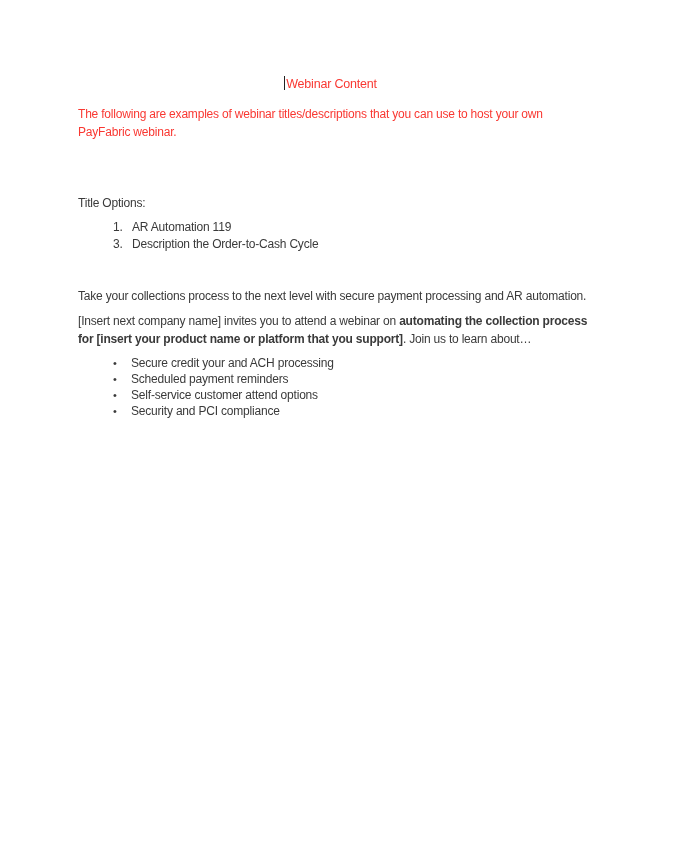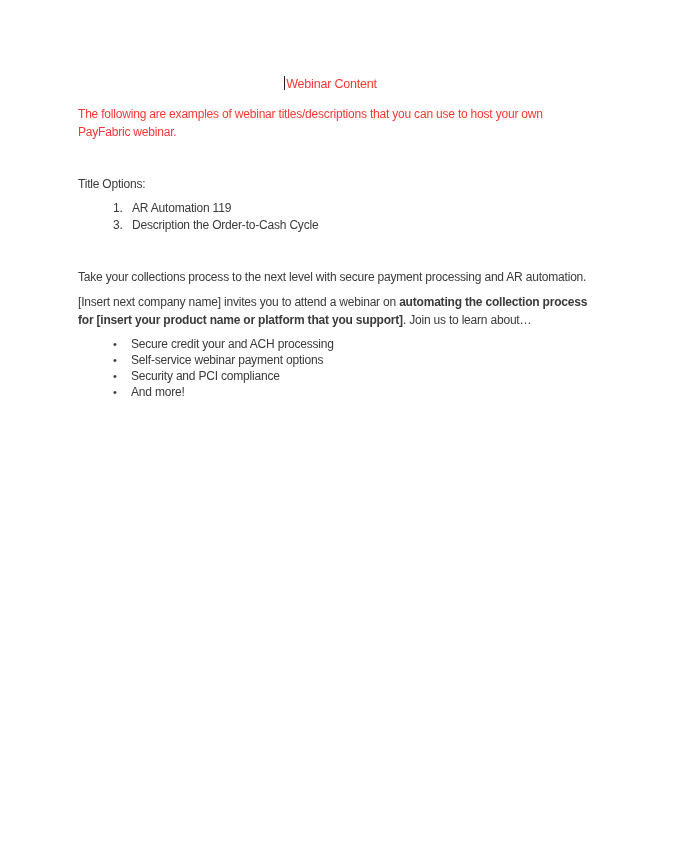--- a/index.html
+++ b/index.html
@@ -32,21 +32,21 @@
     display: inline-block;
     width: 1px;
     height: 14px;
     background: #222222;
     vertical-align: -2px;
     margin-right: 1px;
   }
   p { margin: 0; line-height: 18px; }
   .intro {
     color: var(--accent-red, #f93832);
-    margin-bottom: 35px;
+    margin-bottom: 54px;
     max-width: 500px;
   }
   .section-heading {
     line-height: 17px;
     margin-bottom: 7px;
   }
   .options-heading { margin-bottom: 7px; }
   ol.options-list, ul.bullet-list {
     list-style: none;
     margin: 0;
@@ -85,18 +85,18 @@
     <li><span class="marker">3.</span><span>Description the Order-to-Cash Cycle</span></li>
   </ol>
 
 
   <p class="lead">Take your collections process to the next level with secure payment processing and AR automation.</p>
 
   <p class="invite"><span>[Insert next company name] invites you to attend a webinar on </span><strong>automating the collection process for [insert your product name or platform that you support]</strong><span>. Join us to learn about…</span></p>
 
   <ul class="bullet-list">
     <li><span class="marker">•</span><span>Secure credit your and ACH processing</span></li>
-    <li><span class="marker">•</span><span>Self-service webinar payment options</span></li>
+    <li><span class="marker">•</span><span>Scheduled payment reminders</span></li>
+    <li><span class="marker">•</span><span>Self-service customer attend options</span></li>
     <li><span class="marker">•</span><span>Security and PCI compliance</span></li>
-    <li><span class="marker">•</span><span>And more!</span></li>
   </ul>
 
 </div>
 
 </body></html>

